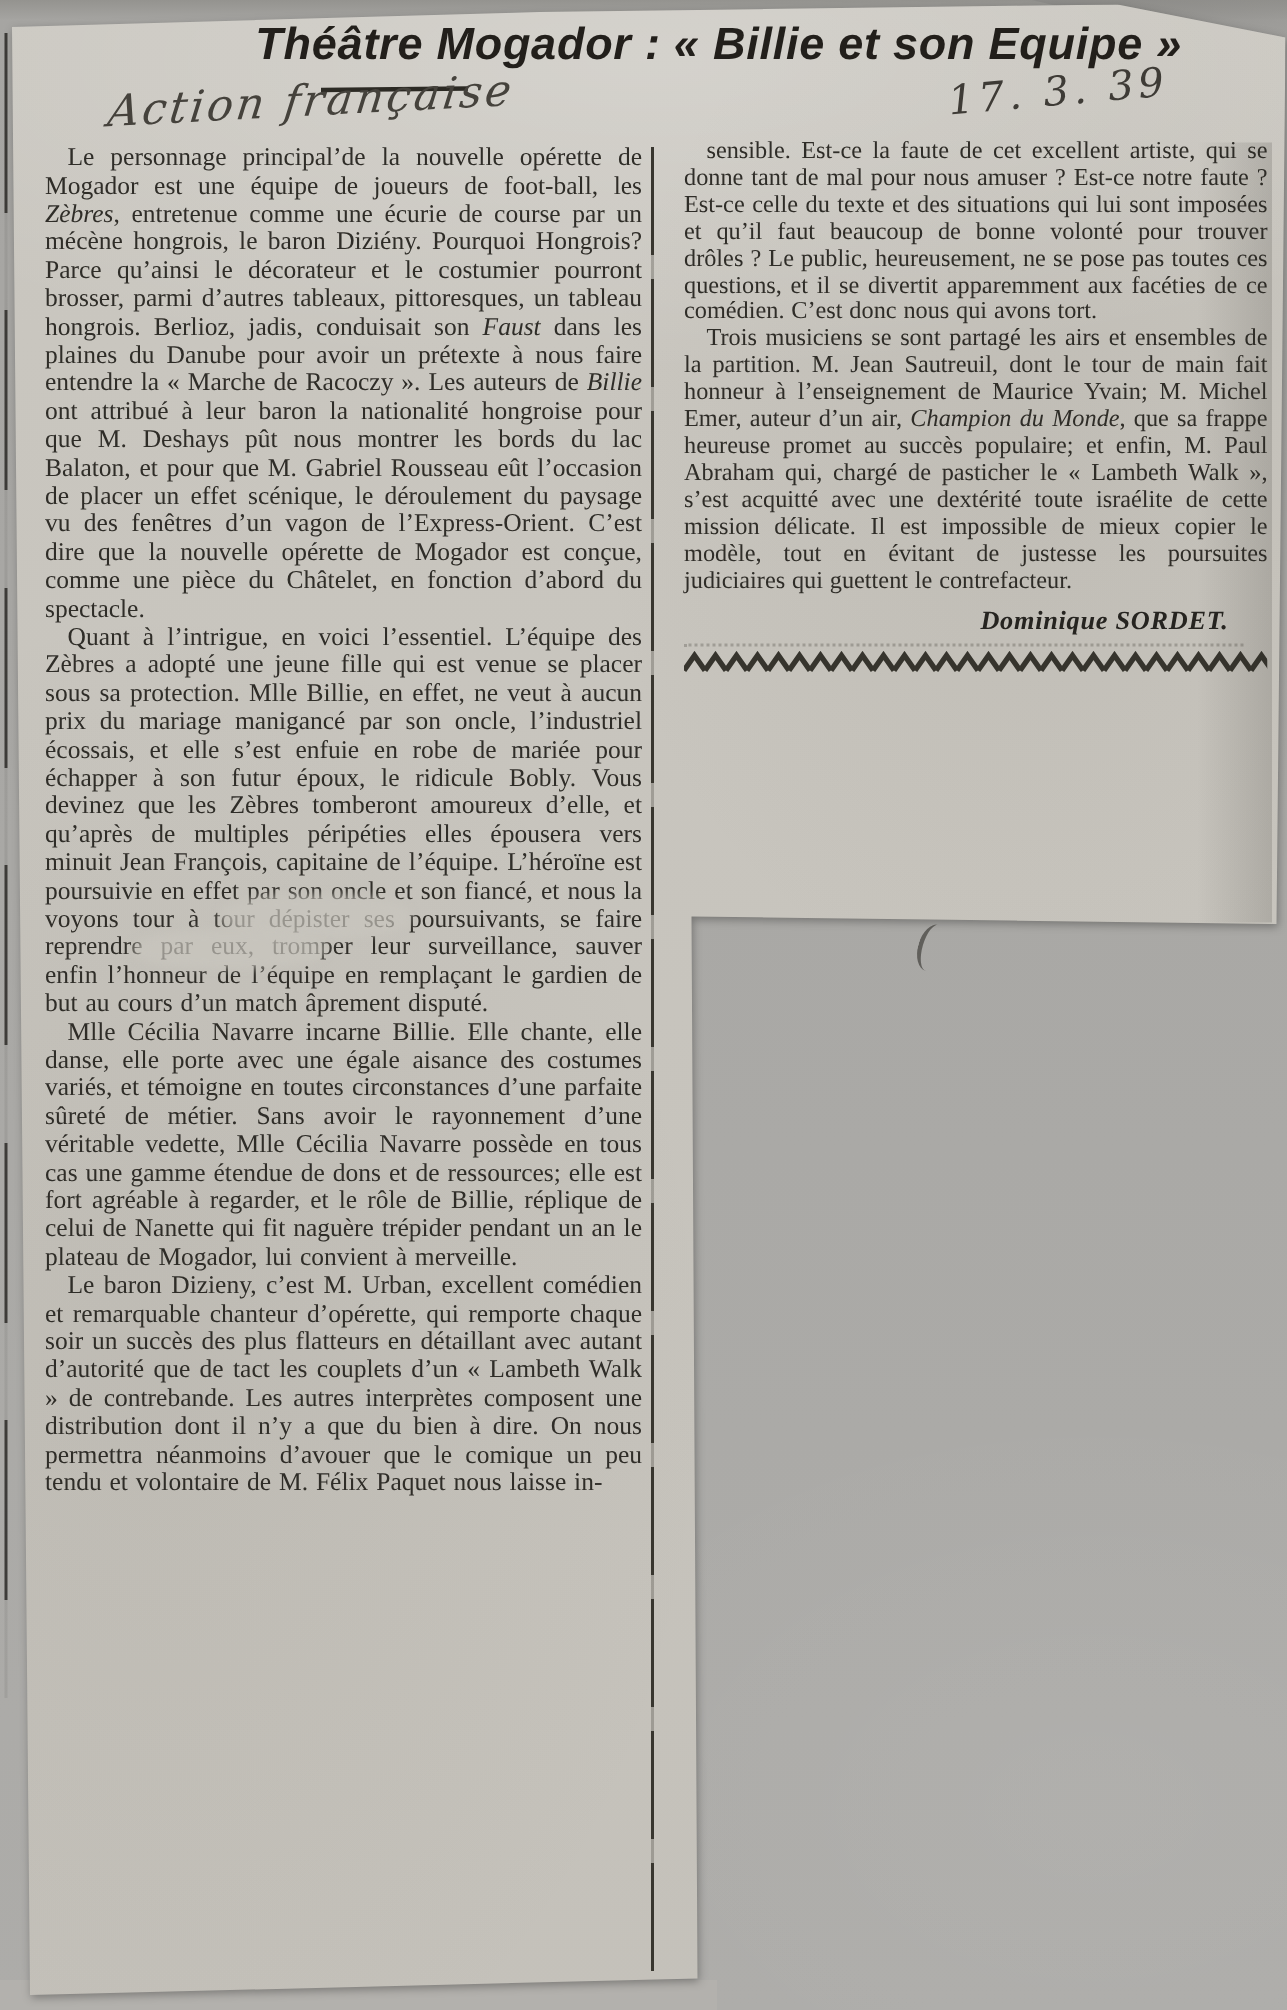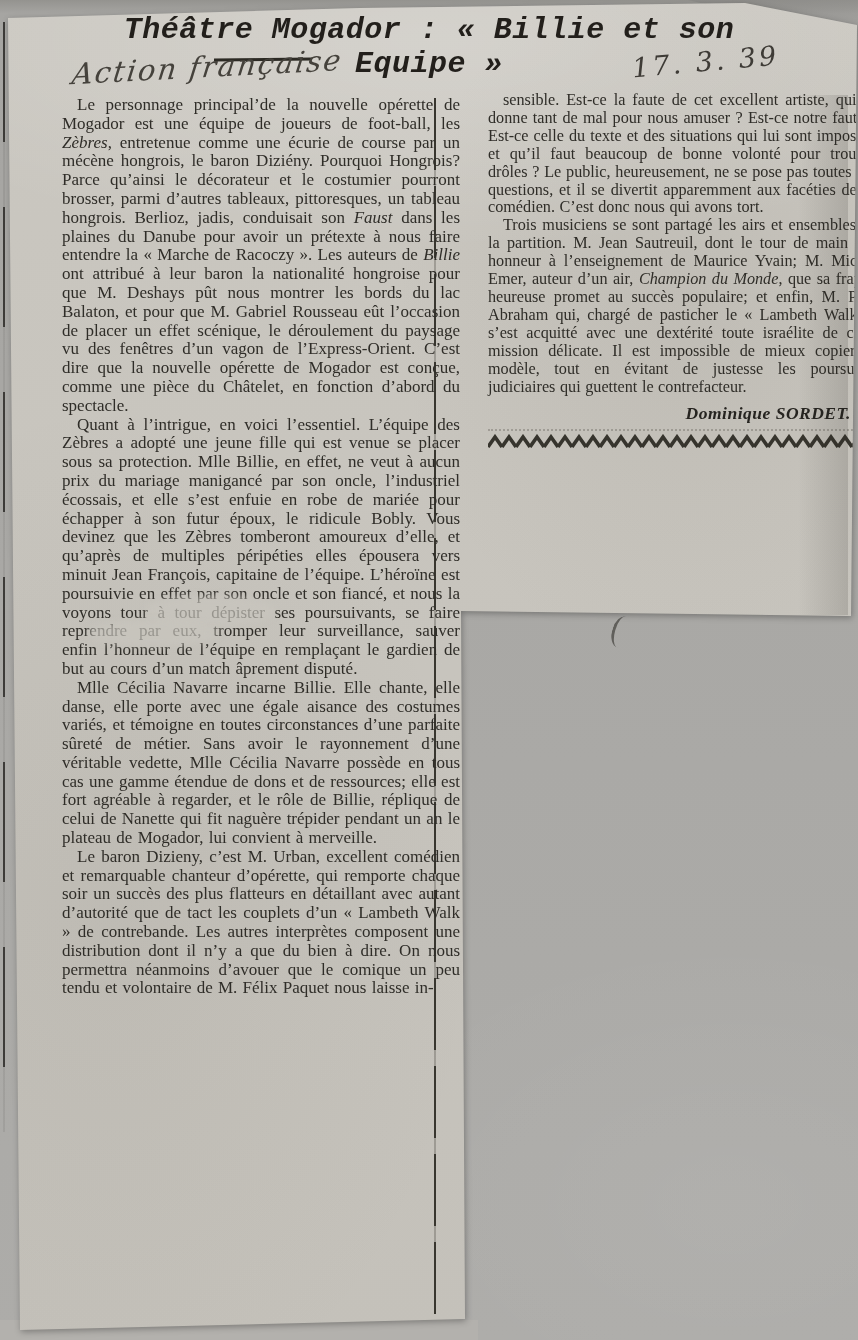--- a/index.html
+++ b/index.html
@@ -26,33 +26,33 @@
   
   .clip-wrap{position:absolute;inset:0;filter:drop-shadow(1px 2px 3px rgba(0,0,0,.3));}
   .clipping{position:absolute;inset:0;
     clip-path:polygon(8px 18px, 360px 8px, 745px 3px, 857px 25px, 851px 616px, 461px 611px, 465px 1319px, 20px 1330px);
     background:
       radial-gradient(900px 300px at 430px 40px, rgba(255,255,255,.20), transparent 70%),
       radial-gradient(520px 740px at 110px 920px, rgba(110,105,95,.09), transparent 70%),
       radial-gradient(420px 520px at 690px 310px, rgba(115,110,100,.10), transparent 70%),
       linear-gradient(#cac7c0, #c4c1ba);}
 
-  .headline{position:absolute;left:70px;top:13px;width:718px;text-align:center;
-    font-family:Liberation Mono, monospace;font-style:italic;font-weight:700;
+  .headline{position:absolute;left:70px;top:13px;width:718px;text-align:right;
+    font-family:Liberation Sans, sans-serif;font-style:italic;font-weight:700;
     font-size:30px;line-height:34px;color:#221f1b;letter-spacing:.5px;}
   .headline-rule{position:absolute;left:214px;top:58px;width:98px;height:3px;background:#2c2a24;transform:rotate(-.6deg);}
 
   .hw{font-family:"DejaVu Serif",serif;font-style:italic;color:#45423c;}
   .hw-pub{position:absolute;left:72px;top:50px;font-size:29px;letter-spacing:2px;transform:rotate(-3deg) skewX(-10deg);}
   .hw-date{position:absolute;left:632px;top:46px;font-size:27px;letter-spacing:3px;transform:rotate(-5deg);color:#3e3b36;}
 
   .col-rule{position:absolute;left:434px;top:98px;width:2px;height:1216px;
     background:repeating-linear-gradient(to bottom,#38362f 0 72px, rgba(56,54,47,.28) 72px 88px);}
 
-  .col{position:absolute;color:#2f2d28;margin-left:32px;}
+  .col{position:absolute;color:#2f2d28;}
   .col-left{left:30px;top:96px;width:398px;height:1232px;overflow:hidden;}
   .col-right{left:456px;top:92px;width:389px;}
   .col p{margin:0;text-indent:15px;text-align:justify;}
   .col-left p{font-size:17px;line-height:18.8px;word-spacing:1px;}
   .col-right p{font-size:16.2px;line-height:17.9px;word-spacing:.5px;}
   .col p i{font-style:italic;}
   .col p b{font-weight:400;}
 
   .byline{text-align:right;padding-right:26px;margin-top:7px;
     font-family:"Liberation Serif",serif;font-style:italic;font-weight:700;

